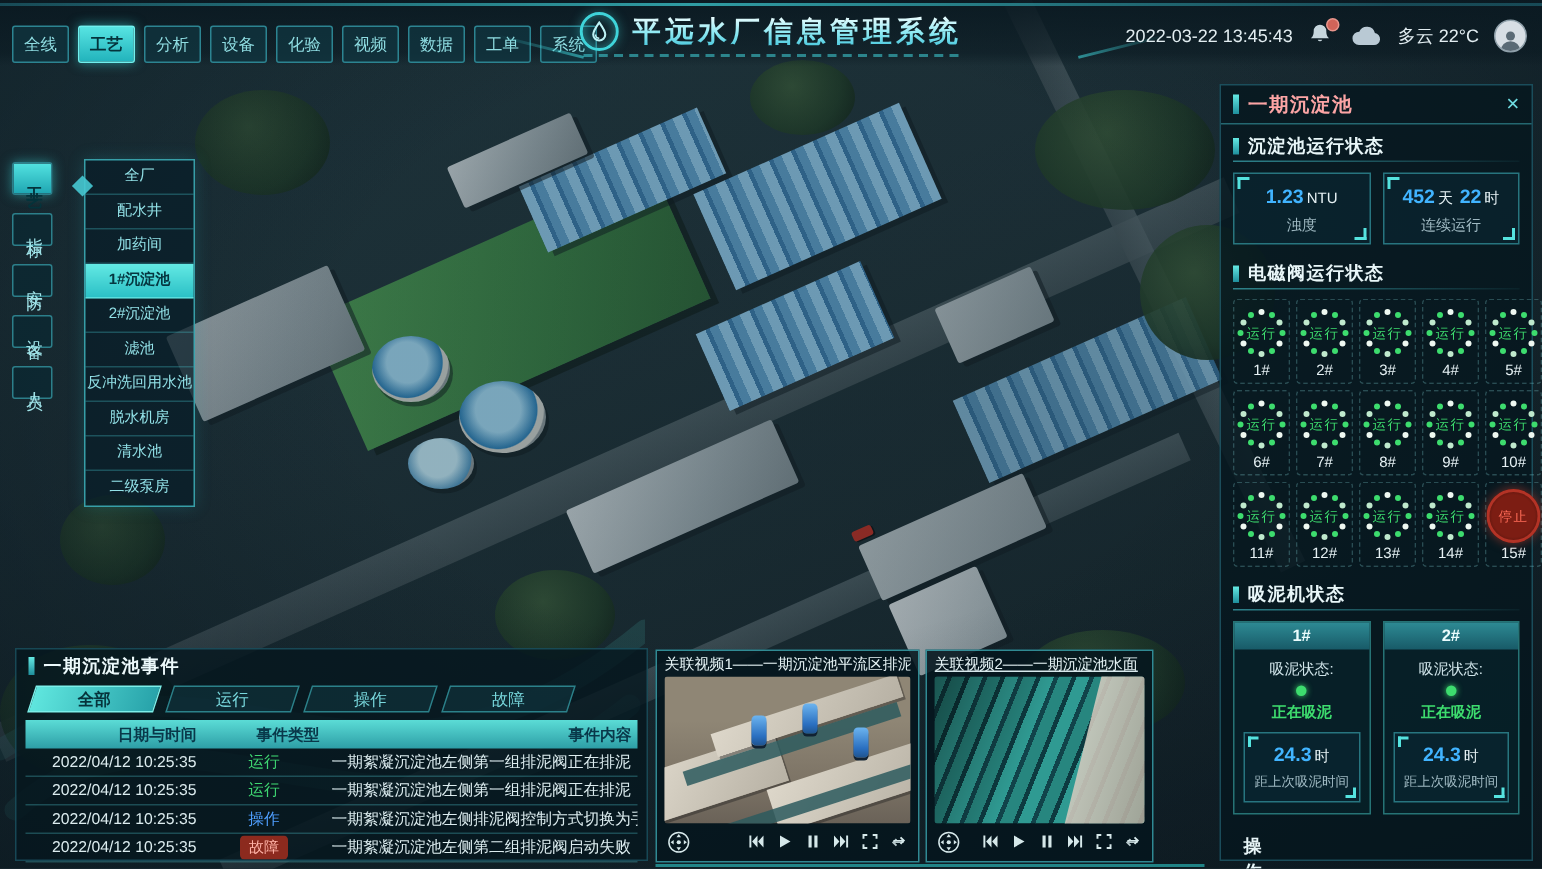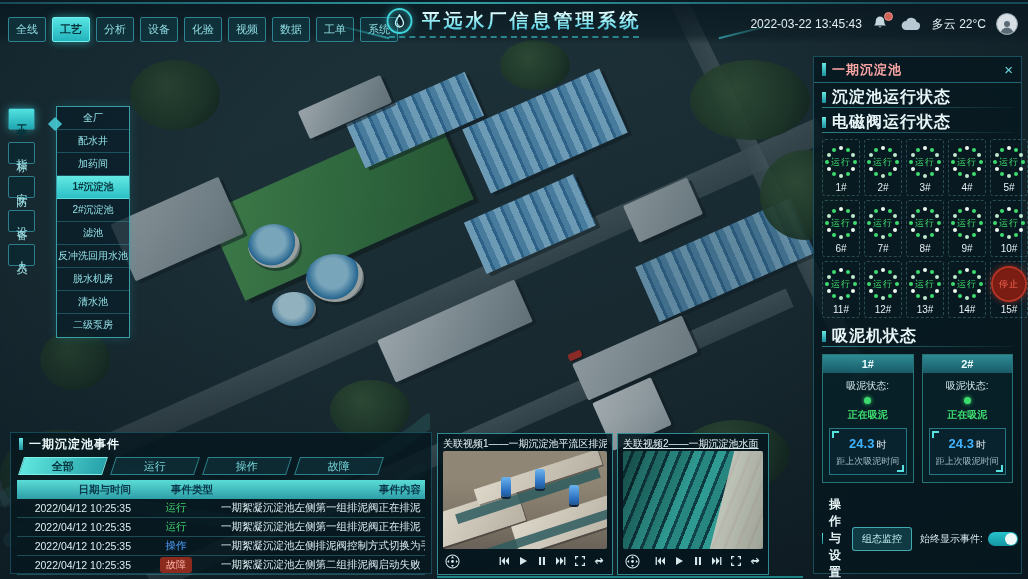--- a/index.html
+++ b/index.html
@@ -82,21 +82,21 @@
   .rpanel { position:absolute; left:813px; top:56px; width:209px; height:518px;
     background:rgba(5,22,30,.80); border:1px solid rgba(45,130,150,.5); }
   .rp-hdr { display:flex; align-items:center; height:26px; padding:0 8px; border-bottom:1px solid rgba(70,200,210,.45); }
   .rp-hdr .bar { width:4px; height:13px; background:linear-gradient(#64e9e3,#1f8f9c); margin-right:6px; }
   .rp-title { font-size:13px; font-weight:bold; color:#fca5a5; letter-spacing:1px; flex:1; }
   .rp-close { color:#6fdbe0; font-size:15px; cursor:pointer; line-height:1; }
   .sec-h { display:flex; align-items:center; height:22px; padding:0 8px; margin-top:3px; position:relative; }
   .sec-h::before { content:""; width:4px; height:11px; background:linear-gradient(#64e9e3,#1f8f9c); margin-right:6px; }
   .sec-h::after { content:""; position:absolute; left:8px; right:8px; bottom:0; height:1px;
     background:linear-gradient(90deg, rgba(70,200,210,.6), rgba(70,200,210,.05)); }
-  .sec-h span { font-size:16px; font-weight:bold; color:#e8f6f8; letter-spacing:1px; }
+  .sec-h span { font-size:12px; font-weight:bold; color:#e8f6f8; letter-spacing:1px; }
   .stats { display:flex; gap:8px; padding:7px 8px 5px; }
   .stat-card { flex:1; height:48px; position:relative; border:1px solid rgba(70,200,210,.5); background:rgba(12,48,62,.38);
     display:flex; flex-direction:column; align-items:center; justify-content:center; gap:3px; }
   .stat-card::before { content:""; position:absolute; left:2px; top:2px; width:6px; height:6px; border-left:2px solid #55e3df; border-top:2px solid #55e3df; }
   .stat-card::after { content:""; position:absolute; right:2px; bottom:2px; width:6px; height:6px; border-right:2px solid #55e3df; border-bottom:2px solid #55e3df; }
   .num { color:#41b4ff; font-size:13px; font-weight:bold; }
   .unit { color:#e6f1f4; font-size:10px; margin-left:2px; }
   .stat-label { color:#9fb9c2; font-size:10px; }
 
   .valve-grid { display:grid; grid-template-columns:repeat(5,1fr); gap:4px; padding:6px 8px 4px; }
@@ -288,20 +288,33 @@
 <div class="rpanel">
   <div class="rp-hdr">
     <span class="bar"></span>
     <span class="rp-title">一期沉淀池</span>
     <span class="rp-close">×</span>
   </div>
 
   <div class="sec-h">
       <span>沉淀池运行状态</span>
     </div>
+  <div class="stats">
+    <div class="stat-card">
+      <div><span class="num">1.23</span><span class="unit">NTU</span></div>
+      <div class="stat-label">浊度</div>
+    </div>
+    <div class="stat-card">
+      <div>
+        <span class="num">452</span><span class="unit">天</span>
+        <span class="num">22</span><span class="unit">时</span>
+      </div>
+      <div class="stat-label">连续运行</div>
+    </div>
+  </div>
 
   <div class="sec-h">
       <span>电磁阀运行状态</span>
     </div>
   <div class="valve-grid">
     <div class="vcell">
         <div class="gauge">
           <span>运行</span>
         </div>
         <div class="vnum">1#</div>

